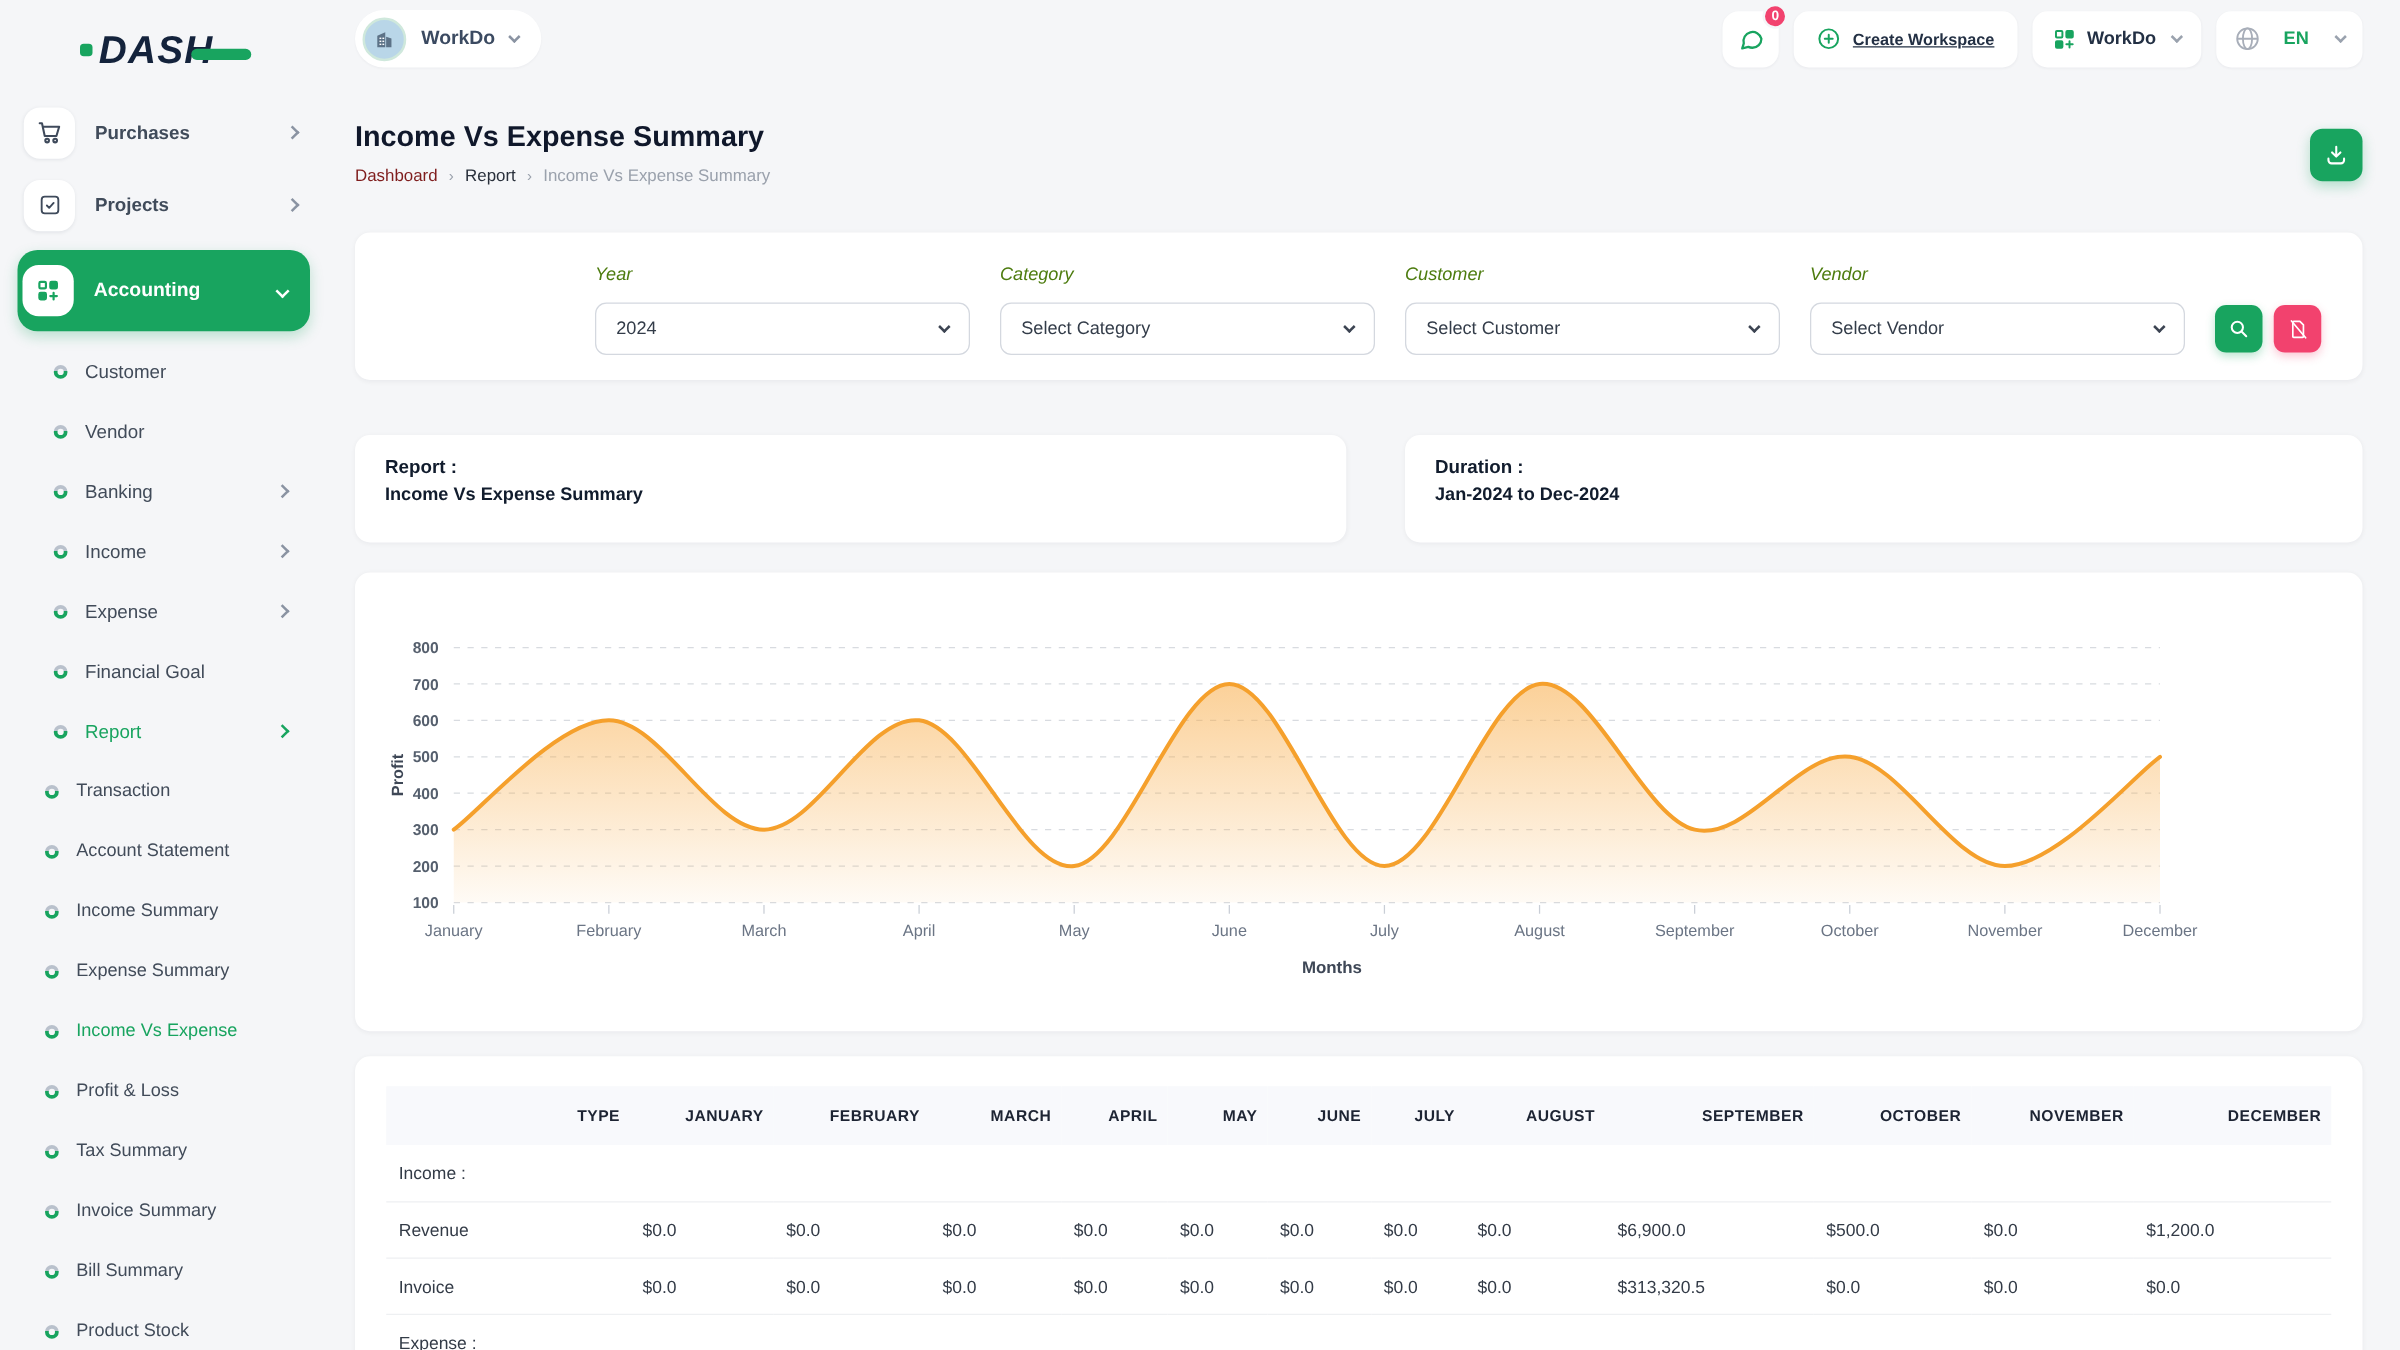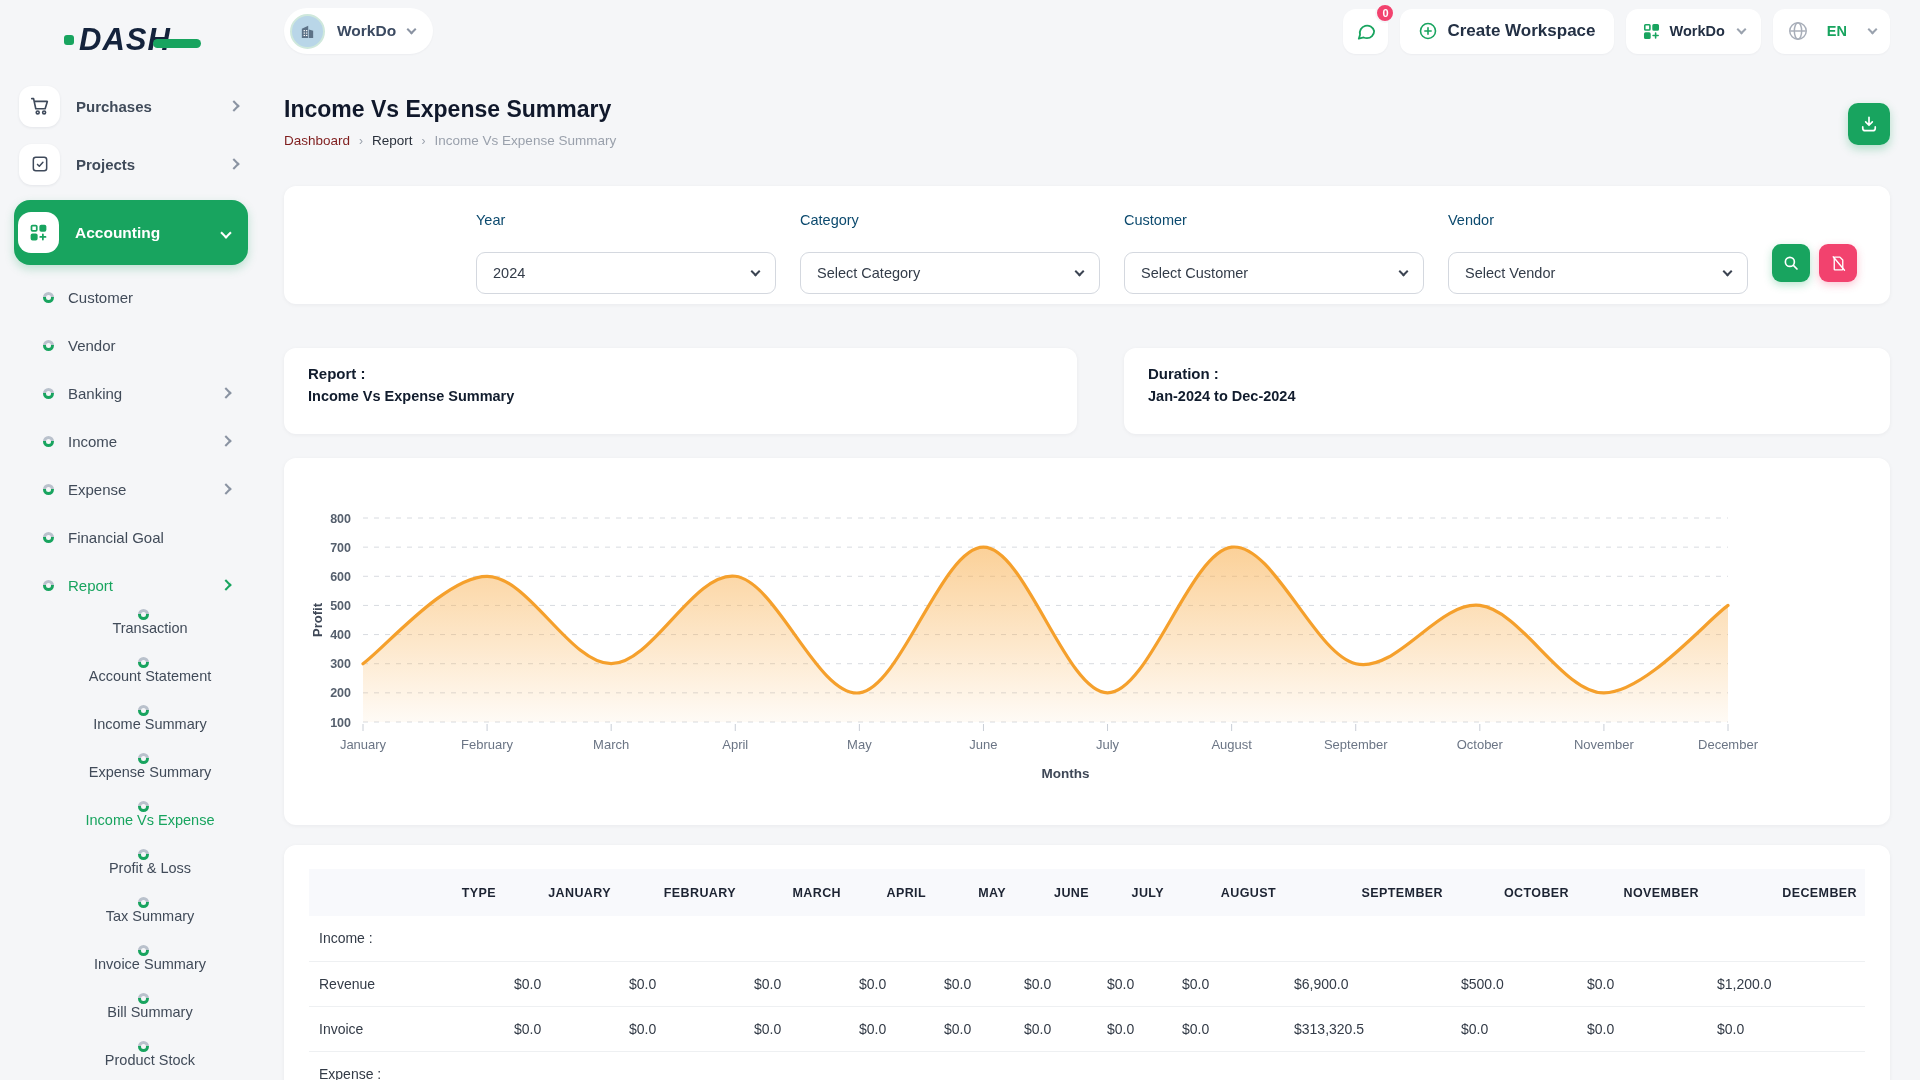--- a/index.html
+++ b/index.html
@@ -27,60 +27,60 @@
   .accounting-pill .icon-box { box-shadow:none; }
   .accounting-pill .lbl { margin-left:16px; font-weight:700; font-size:15.5px; color:#ffffff; }
   .accounting-pill .chev { margin-left:auto; }
   .chev { width:8px; height:8px; border-right:2px solid #8a93a2; border-bottom:2px solid #8a93a2; flex:none; }
   .chev.right { transform:rotate(-45deg); }
   .chev.down  { transform:rotate(45deg); border-color:#ffffff; }
   .chev.green { border-color:#18a45f; }
   .sub-list { margin-top:8px; }
   .sub-item { height:48px; display:flex; align-items:center; padding-left:43px; padding-right:32px; cursor:pointer;
               font-size:15px; color:#414b59; }
-  .sub-item.lvl2 { padding-left:56px; font-size:14.5px;flex-direction:column; }
+  .sub-item.lvl2 { padding-left:36px; font-size:14.5px; }
   .sub-item .bullet { width:11px; height:11px; border-radius:50%; flex:none;
               background:conic-gradient(#b9c1cc 0 22%, #18a45f 22% 78%, #b9c1cc 78% 100%);
               display:flex; align-items:center; justify-content:center; }
   .sub-item .bullet::after { content:""; width:5px; height:5px; border-radius:50%; background:#f5f6f8; }
   .sub-item .s-lbl { margin-left:14px; }
   .sub-item .chev { margin-left:auto; }
   .sub-item.active { color:#18a45f; }
   
   .topbar { position:absolute; left:284px; right:30px; top:8px; height:46px; display:flex; align-items:center; }
   .pill { background:#ffffff; border-radius:10px; box-shadow:0 1px 2px rgba(20,30,55,.04); display:flex; align-items:center; cursor:pointer; }
   .ws-switcher { height:46px; border-radius:23px; padding:0 18px 0 6px; }
   .ws-avatar { width:35px; height:35px; border-radius:50%; background:#b9d6e8; border:2px solid #cfe8dc;
                display:flex; align-items:center; justify-content:center; }
   .ws-switcher .t { margin:0 12px; font-weight:600; color:#3b4a61; font-size:15.5px; }
   .tb-right { margin-left:auto; display:flex; align-items:center; gap:12px; }
   .notif-btn { width:45px; height:45px; border-radius:13px; justify-content:center; position:relative; }
   .badge { position:absolute; top:-6px; right:-7px; min-width:20px; height:20px; border-radius:10px; background:#f2426e;
            color:#fff; font-size:11px; font-weight:700; display:flex; align-items:center; justify-content:center; border:2px solid #f5f6f8; }
-  .create-ws { height:45px; padding:0 18px; gap:9px; font-weight:600; color:#233044; font-size:17px; border-radius:12px; }
+  .create-ws { height:45px; padding:0 18px; gap:9px; font-weight:600; color:#233044; font-size:13px; border-radius:12px;text-decoration:underline; }
   .ws-menu { height:45px; padding:0 16px; gap:9px; font-weight:600; color:#233044; font-size:14.5px; border-radius:12px; }
   .ws-menu .chev, .lang .chev { border-color:#9aa2ae; margin-left:4px; }
   .lang { height:45px; padding:0 14px; gap:18px; border-radius:12px; }
   .lang .t { color:#18a45f; font-weight:700; font-size:14.5px; }
   
   .content { position:absolute; left:284px; right:30px; top:0; bottom:0; }
   .page-title { position:absolute; top:96px; left:0; margin:0; font-size:23px; font-weight:700; color:#10182b; }
   .breadcrumb { position:absolute; top:133px; left:0; font-size:13.5px; display:flex; align-items:center; gap:9px; }
   .breadcrumb .bc-link { color:#7f1d1d; cursor:pointer; }
   .breadcrumb .bc-mid { color:#29303b; cursor:pointer; }
   .breadcrumb .bc-cur { color:#9aa1ac; }
   .bc-sep { color:#9aa1ac; font-size:12px; }
   .download-btn { position:absolute; top:103px; right:0; width:42px; height:42px; border-radius:10px; background:#18a45f;
                   border:none; display:flex; align-items:center; justify-content:center; cursor:pointer;
                   box-shadow:0 4px 10px rgba(24,164,95,.3); }
   .card { position:absolute; background:#ffffff; border-radius:12px; box-shadow:0 1px 4px rgba(20,20,43,.05); }
   
   .filter-card { top:186px; left:0; right:0; height:118px; padding:26px 24px 0 192px; display:flex; gap:24px; }
   .f-field { width:300px; flex:none; }
-  .f-label { font-size:14.5px; color:#0c4a6e; margin-bottom:24px; }
+  .f-label { font-size:14.5px; color:#4d7c0f; margin-bottom:14px;font-style:italic; }
   .select-box { height:42px; border:1px solid #d4d8df; border-radius:9px; display:flex; align-items:center;
                 padding:0 16px; font-size:14.5px; color:#333c49; cursor:pointer; background:#fff; }
   .select-box .chev { border-color:#3c4452; margin-left:auto; width:7px; height:7px; transform:rotate(45deg); margin-top:-4px; }
   .f-buttons { display:flex; gap:9px; margin-top:32px; }
   .sq-btn { width:38px; height:38px; border:none; border-radius:9px; display:flex; align-items:center; justify-content:center; cursor:pointer; }
   .sq-btn.green { background:#18a45f; box-shadow:0 3px 8px rgba(24,164,95,.3); }
   .sq-btn.pink  { background:#f2426e; box-shadow:0 3px 8px rgba(242,66,110,.3); }
   
   .info-card-1 { top:348px; left:0;  width:793px; height:86px; padding:17px 24px; }
   .info-card-2 { top:348px; left:840px; right:0; height:86px; padding:17px 24px; }

